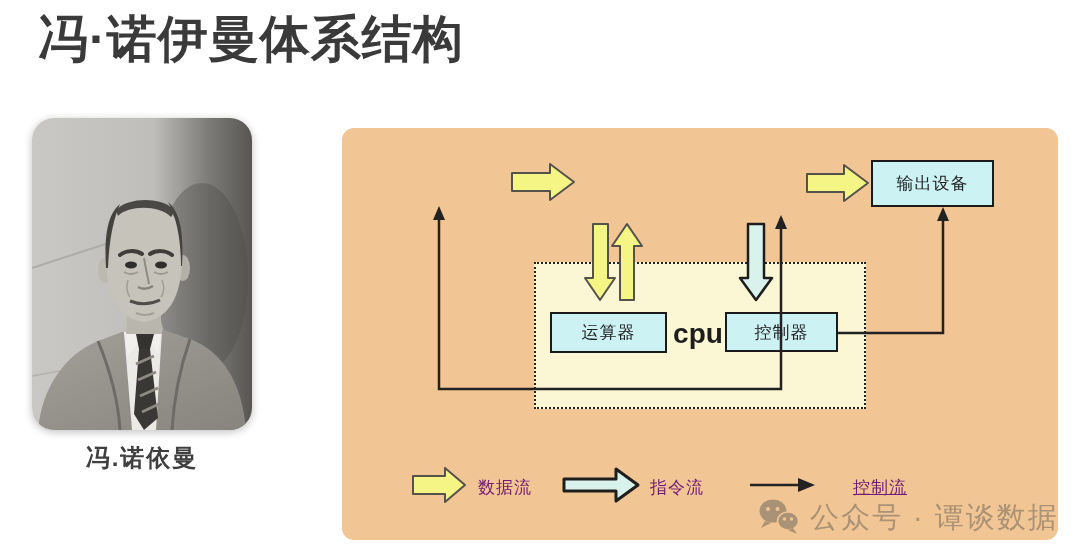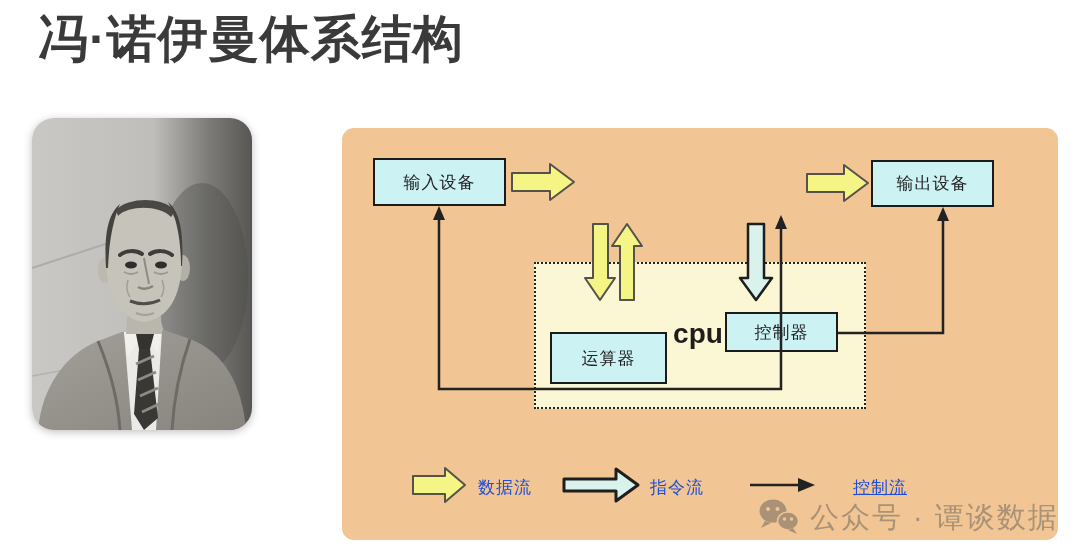--- a/index.html
+++ b/index.html
@@ -21,32 +21,32 @@
   
   .panel { position:absolute; left:342px; top:128px; width:716px; height:412px;
     background:#F2C594; border-radius:12px; }
 
   .dbox { position:absolute; background:#CDF2F4; border:2.5px solid #1b1b1b;
     display:flex; align-items:center; justify-content:center;
     font-size:17px; color:#222; z-index:1; letter-spacing:1px; }
   .box-input  { left:31px;  top:30px; width:133px; height:48px; }
   .box-memory { left:241px; top:34px; width:216px; height:53px; }
   .box-output { left:529px; top:32px; width:123px; height:47px; }
-  .box-alu    { left:208px; top:184px; width:117px; height:52px;margin-top:20px; }
+  .box-alu    { left:208px; top:184px; width:117px; height:41px; }
   .box-cu     { left:383px; top:184px; width:113px; height:40px; }
 
   .cpu-region { position:absolute; left:192px; top:134px; width:332px; height:147px;
     background:#FBF7D4; border:2.5px dotted #222; z-index:0; }
   .cpu-label { position:absolute; left:330px; top:190px; width:52px; text-align:center;
     font-size:28px; font-weight:bold; color:#1d1d1d; z-index:1; }
 
   .arrow-layer { position:absolute; left:0; top:0; width:716px; height:412px;
     z-index:2; pointer-events:none; }
 
-  .legend-label { position:absolute; font-size:17px; color:#1d4ed8; z-index:1; letter-spacing:1px; }
+  .legend-label { position:absolute; font-size:17px; color:#701a75; z-index:1; letter-spacing:1px; }
   .lg-data        { left:136px; top:348px; }
   .lg-instruction { left:308px; top:348px; }
   .lg-control     { left:511px; top:348px;text-decoration:underline; }
 
   
   .watermark { position:absolute; left:414px; top:368px; display:flex; align-items:flex-end;
     z-index:1; opacity:.85; }
   .watermark svg { width:46px; height:42px; margin-right:8px; }
   .watermark-text { font-size:29px; color:#9d8a70; letter-spacing:2px; white-space:nowrap; }
 </style>
@@ -100,26 +100,26 @@
       <ellipse cx="99" cy="147" rx="6" ry="3.4" fill="#2f2e2c"></ellipse>
       <ellipse cx="129" cy="147" rx="6" ry="3.4" fill="#2f2e2c"></ellipse>
       <path d="M 92,154 Q 99,158 106,154 M 122,154 Q 129,158 136,154" stroke="#9b988f" stroke-width="2" fill="none"></path>
       <path d="M 112,140 C 114,152 116,160 117,166" stroke="#8f8c84" stroke-width="2" fill="none"></path>
       <path d="M 106,169 Q 113,173 121,168" stroke="#86837b" stroke-width="2.5" fill="none"></path>
       <path d="M 96,162 Q 93,172 98,179 M 130,162 Q 134,172 129,179" stroke="#a19e96" stroke-width="1.5" fill="none"></path>
       <path d="M 98,183 Q 113,189 128,182" stroke="#4f4d49" stroke-width="3" fill="none"></path>
       <path d="M 104,195 Q 113,199 122,195" stroke="#a3a098" stroke-width="2" fill="none"></path>
     </svg>
   </div>
+  <div class="portrait-caption">冯.诺依曼</div>
 
   <div class="panel">
 
     <div class="cpu-region"></div>
 
-    <div class="dbox box-input">输入设备</div>
     <div class="dbox box-output">输出设备</div>
     <div class="dbox box-alu">运算器</div>
     <div class="dbox box-cu">控制器</div>
 
     <div class="cpu-label">cpu</div>
 
     <svg class="arrow-layer" viewBox="0 0 716 412">
 
       <g stroke="#222" stroke-width="2.5" fill="none">
         <polyline points="439,90 439,261 97,261 97,82"></polyline>

